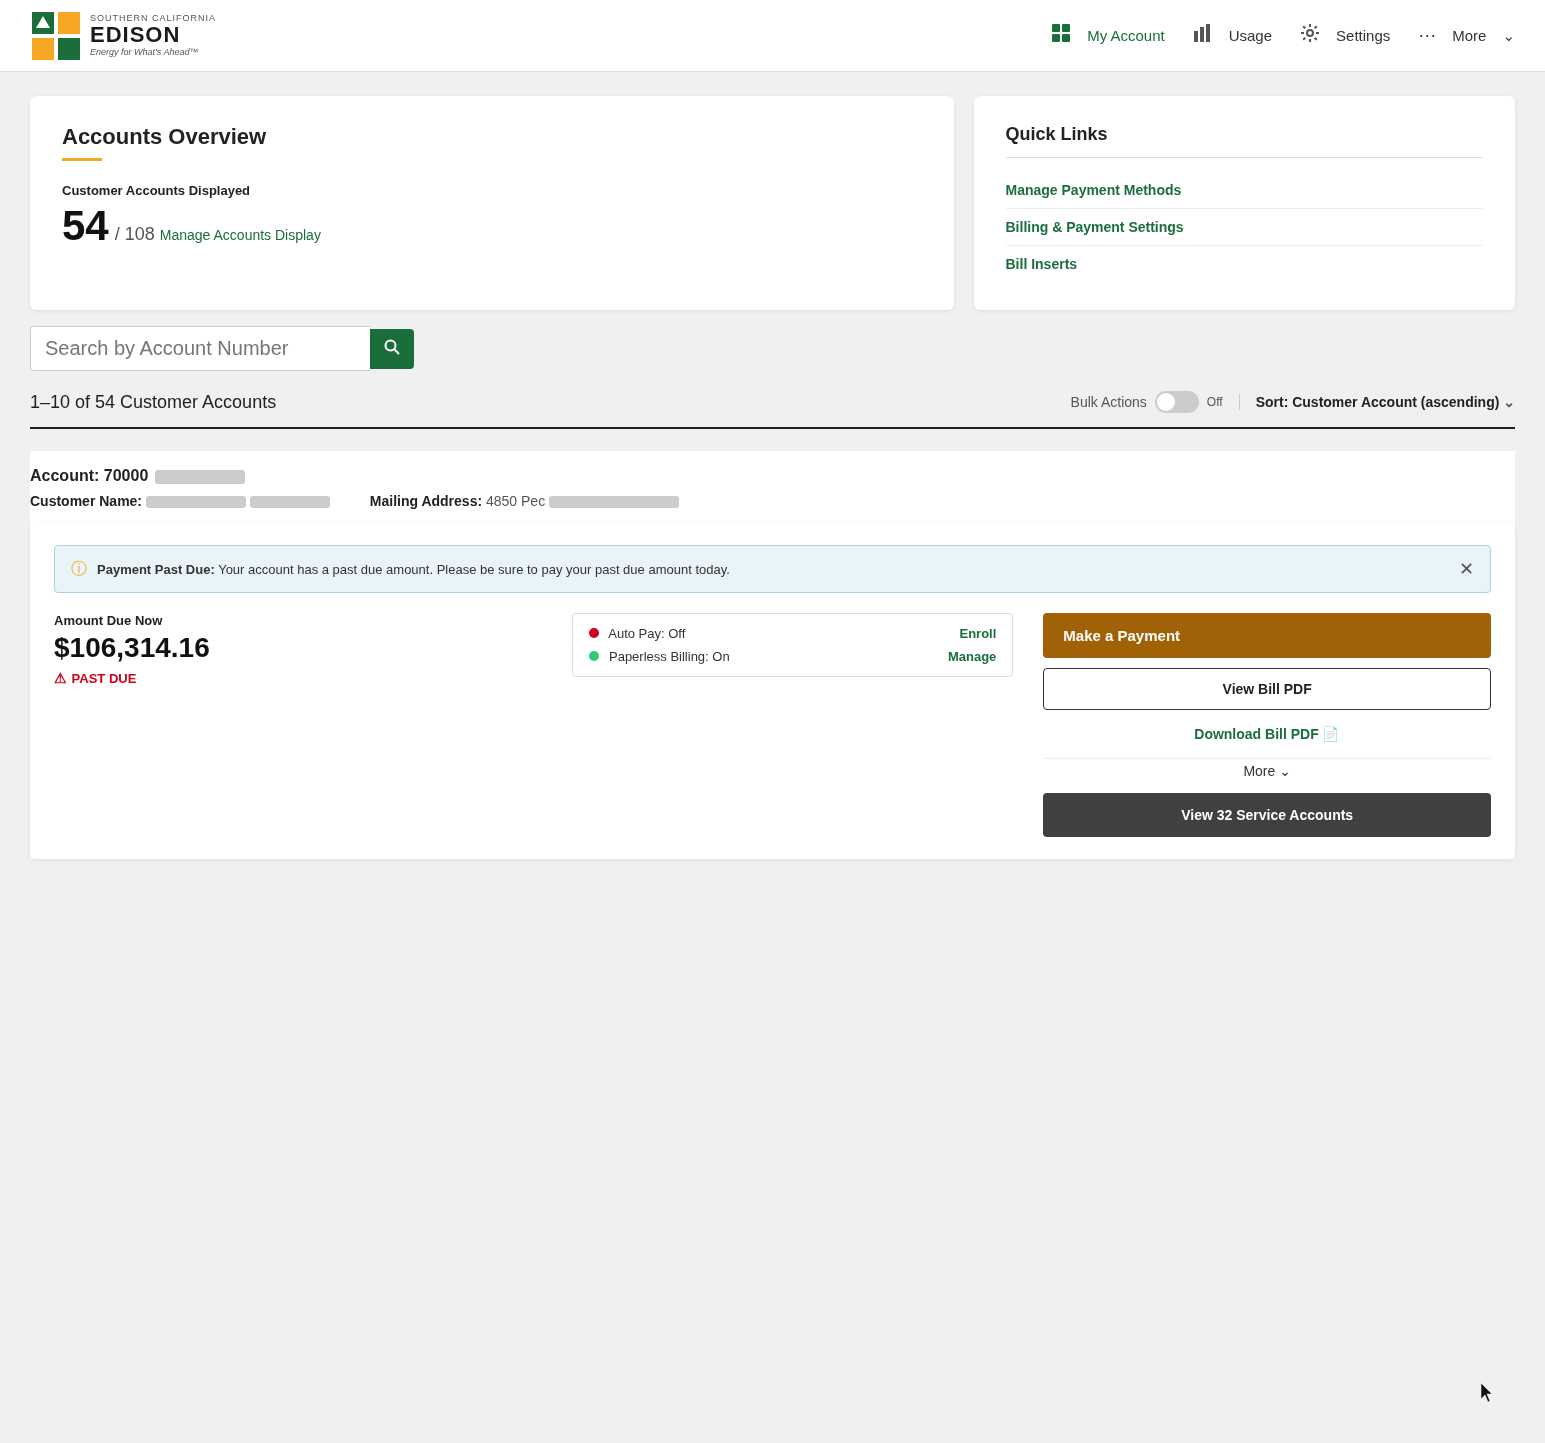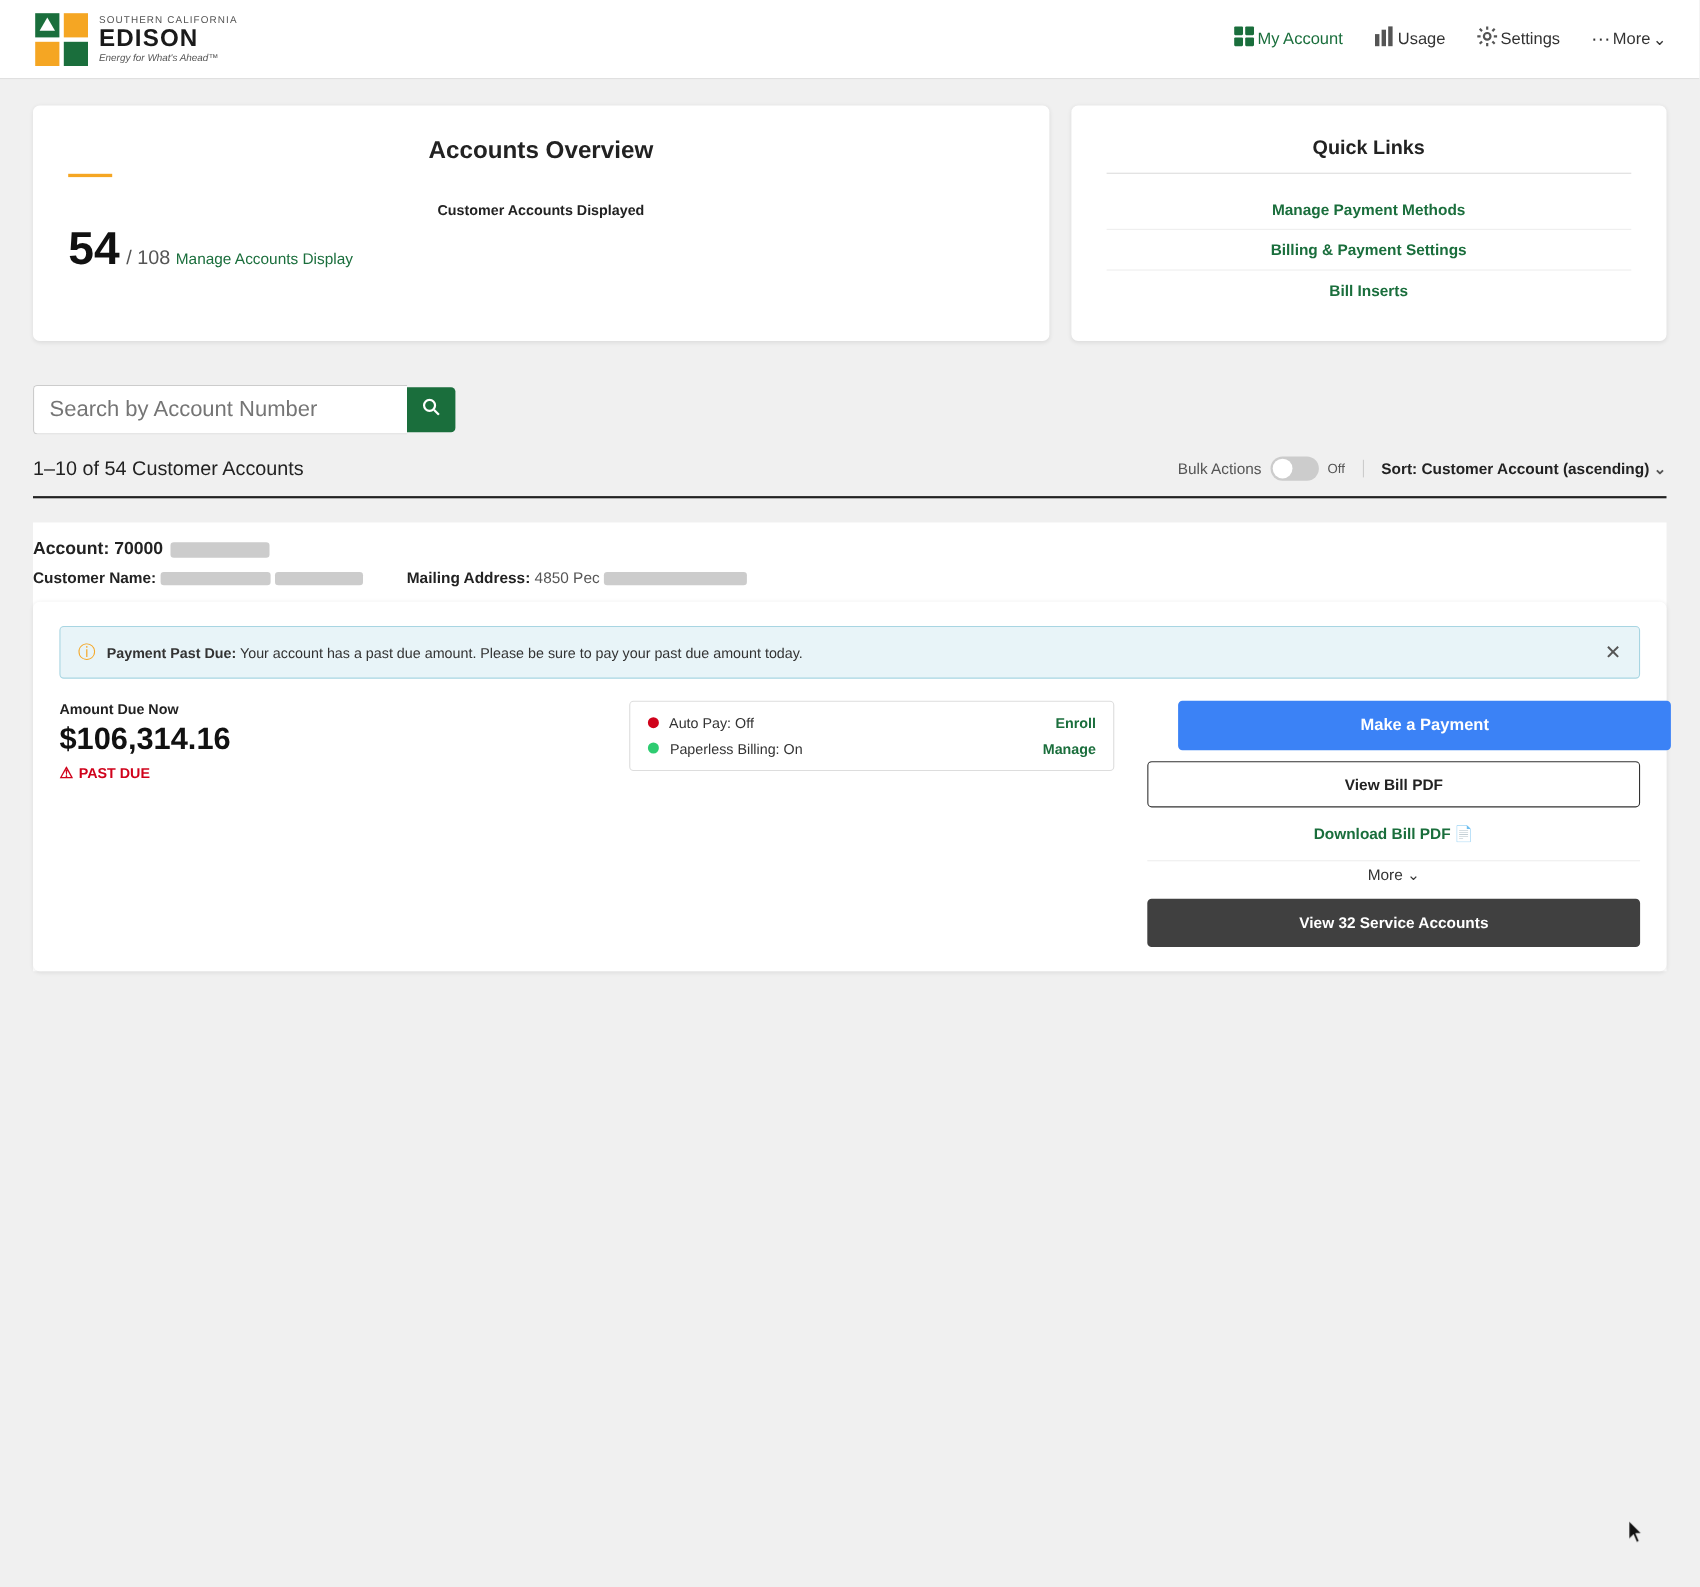--- a/index.html
+++ b/index.html
@@ -34,21 +34,21 @@
 
     .header-nav {
       margin-left: auto;
       display: flex;
       align-items: center;
       gap: 28px;
     }
     .nav-item {
       display: flex;
       align-items: center;
-      gap: 2px;
+      gap: 16px;
       cursor: pointer;
       color: #333;
       font-size: 15px;
       font-weight: 500;
       text-decoration: none;
       text-align: right;
     }
     .nav-item.active { color: #1a6e3c; }
     .nav-item .nav-icon { font-size: 18px; }
     .nav-item.more-item { color: #333; }
@@ -56,22 +56,21 @@
     
     .main-content {
       padding: 24px 30px;
       max-width: 1545px;
     }
 
     
     .top-row {
       display: flex;
       gap: 20px;
-      margin-bottom: 40px;
-      text-align: center;
+      margin-bottom: 16px;
     }
     .accounts-overview-card {
       background: #fff;
       border-radius: 6px;
       padding: 28px 32px;
       flex: 1.8;
       box-shadow: 0 1px 4px rgba(0,0,0,0.08);
     }
     .accounts-overview-card h2 {
       font-size: 22px;
@@ -372,31 +371,30 @@
     .dot-green { width: 10px; height: 10px; border-radius: 50%; background: #2ecc71; display: inline-block; margin-right: 6px; }
     .billing-middle .pay-link { color: #1a6e3c; text-decoration: none; font-size: 13px; font-weight: 600; }
 
     .billing-right {
       flex: 1.1;
       display: flex;
       flex-direction: column;
       gap: 10px;
     }
     .btn-make-payment {
-      background: #3b82f6;
+      background: #a16207;
       color: #fff;
       border: none;
       border-radius: 4px;
       padding: 14px 20px;
       font-size: 15px;
       font-weight: bold;
       cursor: pointer;
-      text-align: center;
+      text-align: left;
       width: 100%;
-      margin-left: 28px;
     }
     .btn-view-bill {
       background: #fff;
       color: #222;
       border: 1.5px solid #333;
       border-radius: 4px;
       padding: 12px 20px;
       font-size: 14px;
       font-weight: bold;
       cursor: pointer;

